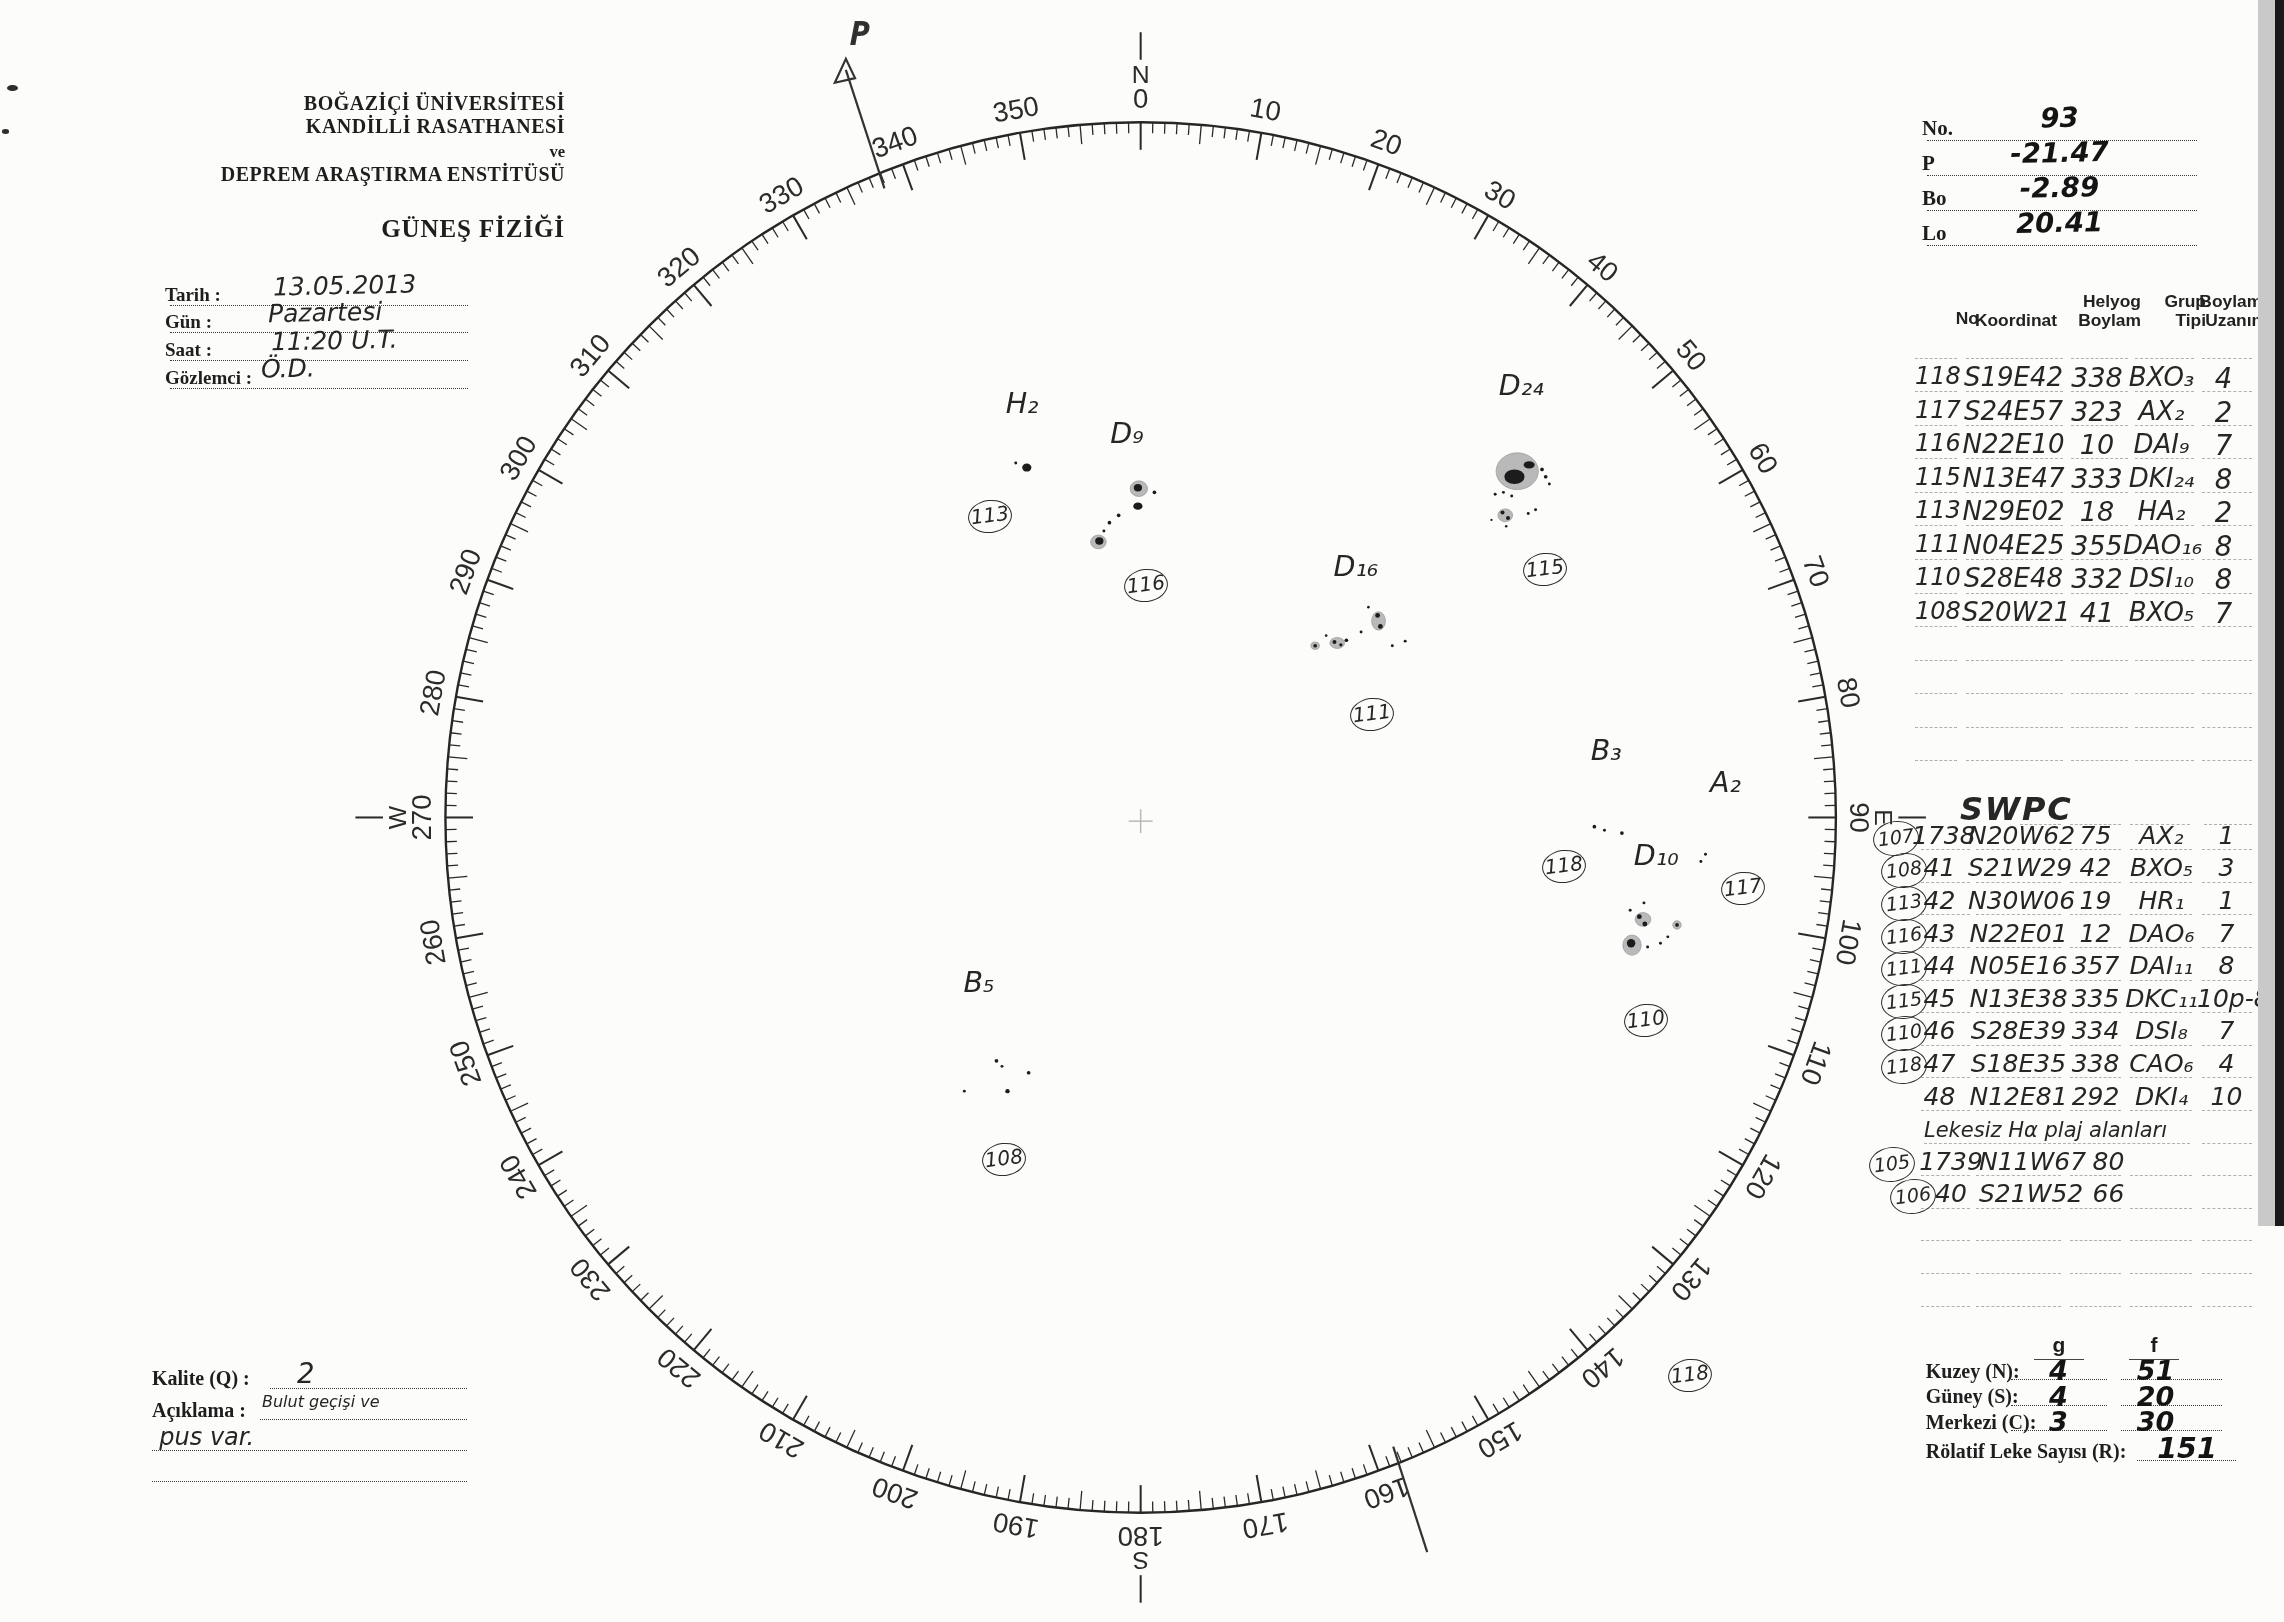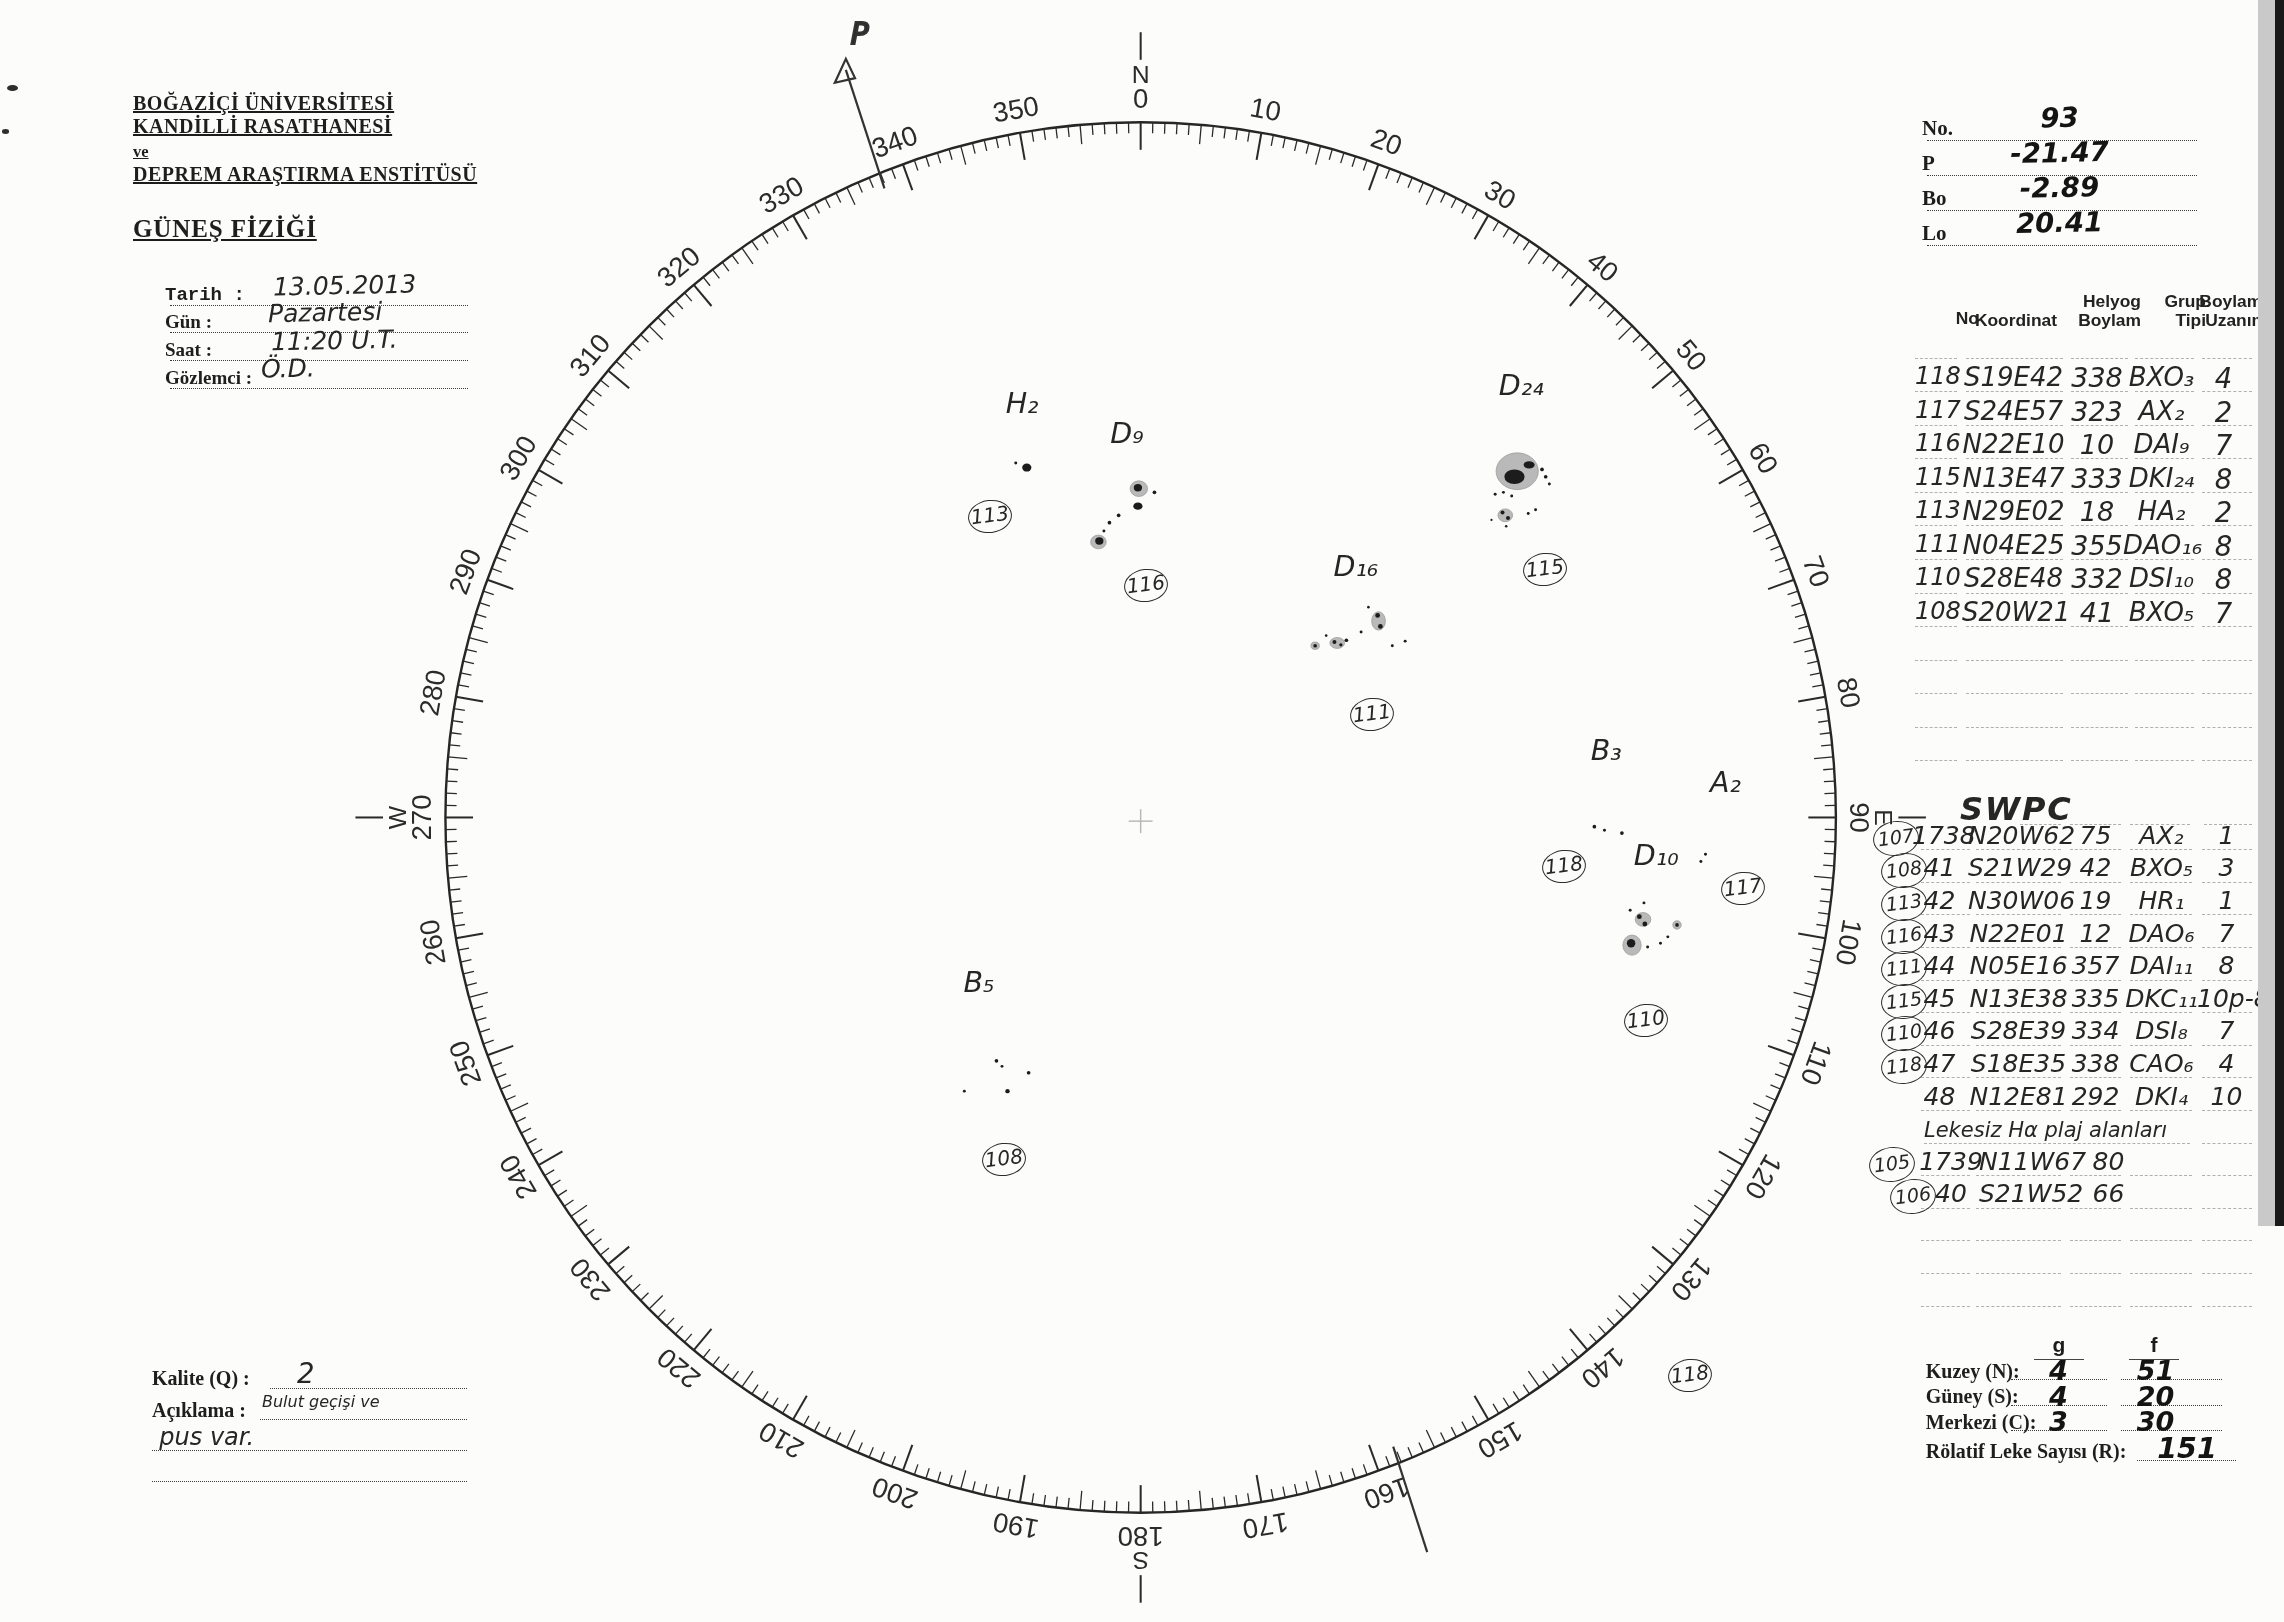--- a/index.html
+++ b/index.html
@@ -8,21 +8,21 @@
   .abs{position:absolute;}
   .plabel{font-family:"Liberation Serif",serif;font-weight:bold;color:#1e1e1e;}
   .sans{font-family:"Liberation Sans",sans-serif;}
   .hand{font-family:"DejaVu Sans",sans-serif;font-style:italic;color:#262626;}
   .ink{font-weight:bold;color:#141414;}
   .dots{border-bottom:1.8px dotted #3a3a3a;}
   .dash{border-top:0.9px dashed #b0b0b0;}
   .frow{position:absolute;display:flex;align-items:flex-end;width:100%;}
   .frow .fill{flex:1 1 auto;height:22px;margin-left:4.6px;}
   .fval{position:absolute;white-space:nowrap;transform:rotate(-1.2deg);}
-  .header-block{left:133px;top:92px;width:432px;text-align:left;text-decoration:underline;}
+  .header-block{left:133px;top:92px;width:432px;text-align:right;}
   .hline{font-size:20px;letter-spacing:0.5px;}
   .hline-ve{font-size:16.5px;margin:3.7px 0 1.8px 0;}
   .form-title{font-size:25px;letter-spacing:0.9px;margin-top:29px;}
   .thead{font-family:"Liberation Sans",sans-serif;font-weight:bold;font-size:17.4px;
          line-height:19px;color:#222;text-align:right;white-space:pre-line;}
   .cell{position:absolute;text-align:center;white-space:nowrap;}
   .circref{position:absolute;border:1.8px solid #2d2d2d;border-radius:50%;
            text-align:center;font-family:"DejaVu Sans",sans-serif;font-style:italic;
            color:#262626;transform:rotate(-7deg);}
   .edge-gray{left:2258px;top:0;width:17.4px;height:1226px;background:#c9c9c9;}
@@ -551,21 +551,21 @@
         <ellipse cx="1120" cy="1168" rx="2" ry="2" fill="#1c1c1c"></ellipse>
         <ellipse cx="1050" cy="1188" rx="1.6" ry="1.6" fill="#1c1c1c"></ellipse>
         <ellipse cx="1097" cy="1188" rx="2.4" ry="2.4" fill="#1c1c1c"></ellipse>
         <text x="1049" y="1080" fill="#262626" font-family="&quot;DejaVu Sans&quot;,sans-serif" font-style="italic" font-size="31px">B₅</text>
       </g>
     </g>
   </svg>
 
 <div id="obs-fields" class="abs" style="left:165px;top:278px;width:303px;height:119px;">
     <div class="frow" style="top: 0px; height: 27.5px; position: absolute;">
-      <div class="plabel" style="position: absolute; font-size: 19px; white-space: nowrap; font-family: Liberation Mono, monospace;">Tarih :</div>
+      <div class="plabel" style="position: absolute; font-size: 19px; white-space: nowrap;">Tarih :</div>
       <span class="fill dots"></span>
       <div class="hand fval" style="left: 108px; top: -7.3px; font-size: 25px; position: absolute;">13.05.2013</div>
     </div>
     <div class="frow" style="top: 27.5px; height: 27.5px; position: absolute;">
       <div class="plabel" style="position: absolute; font-size: 19px; white-space: nowrap;">Gün :</div>
       <span class="fill dots"></span>
       <div class="hand fval" style="left: 103px; top: -7.3px; font-size: 25px; position: absolute;">Pazartesi</div>
     </div>
     <div class="frow" style="top: 55px; height: 27.5px; position: absolute;">
       <div class="plabel" style="position: absolute; font-size: 19px; white-space: nowrap;">Saat :</div>

